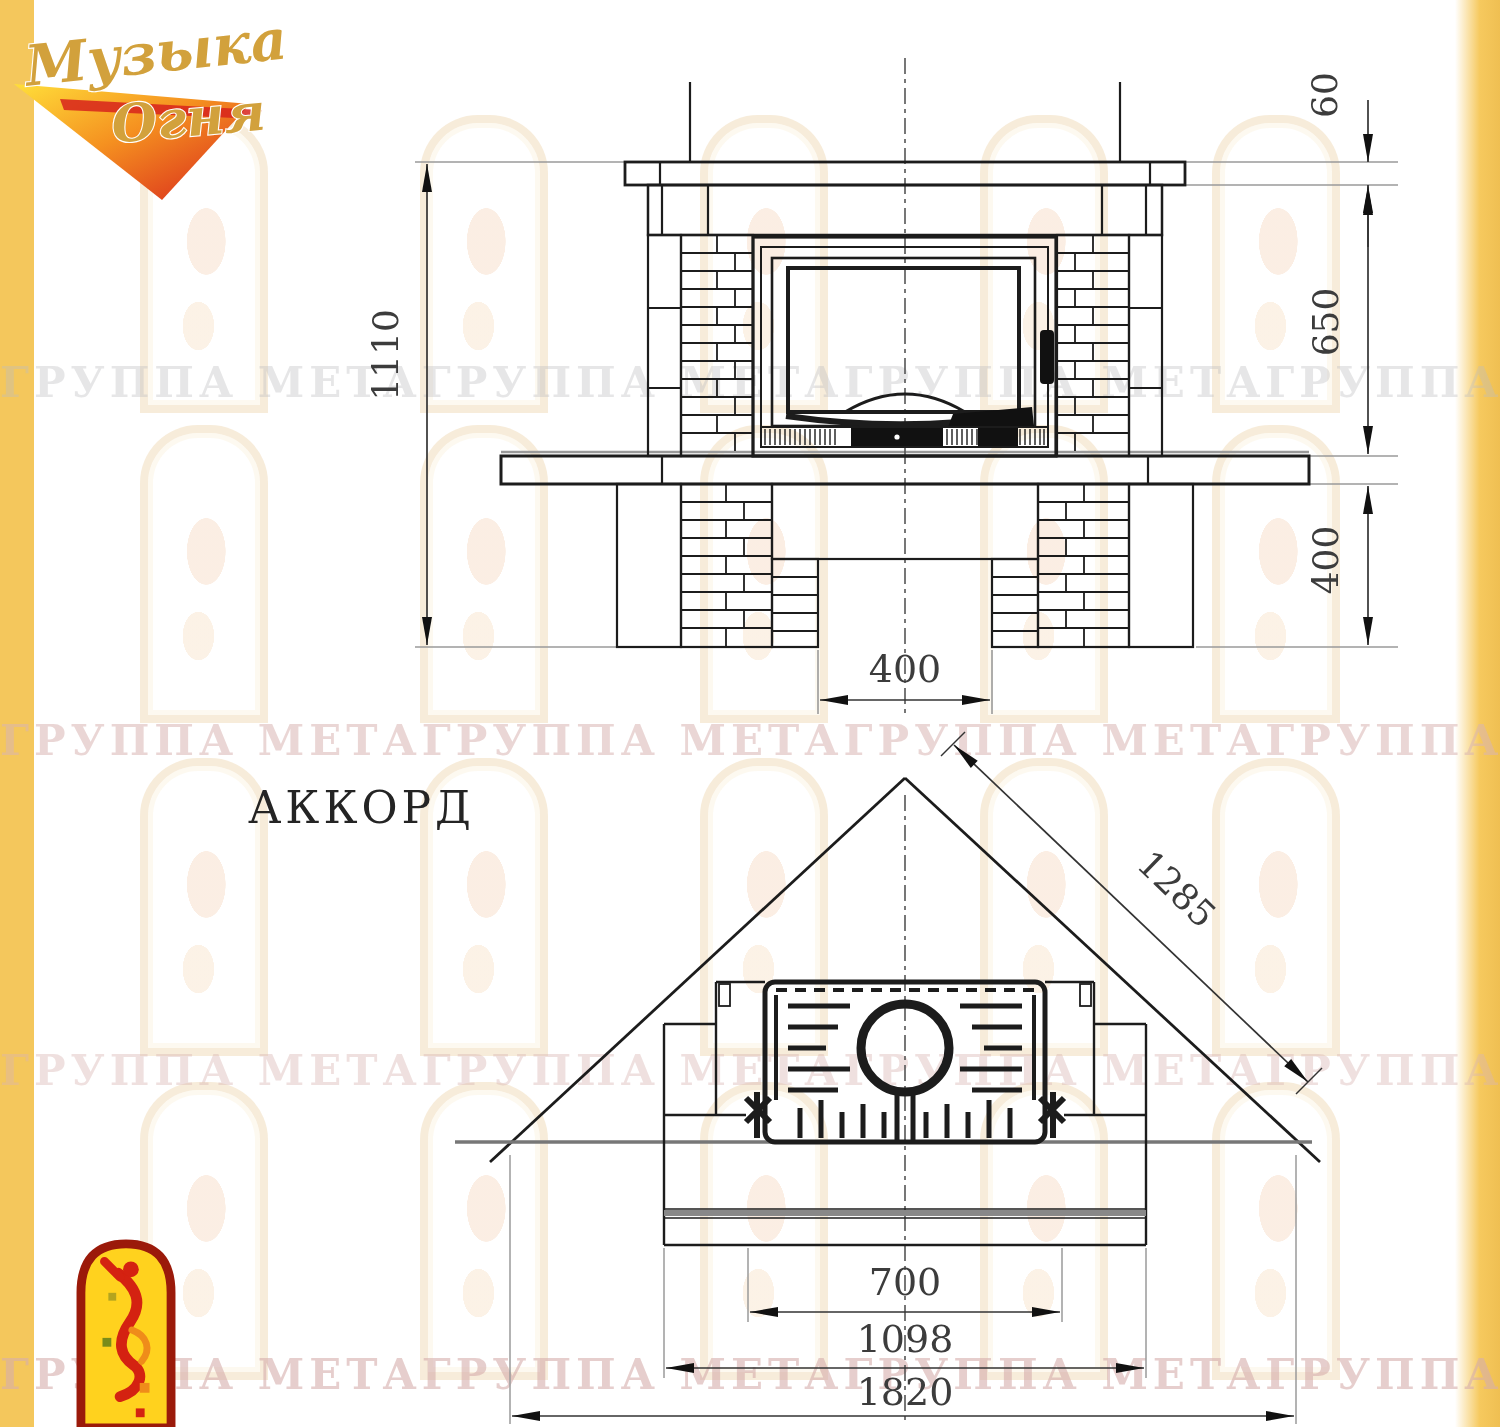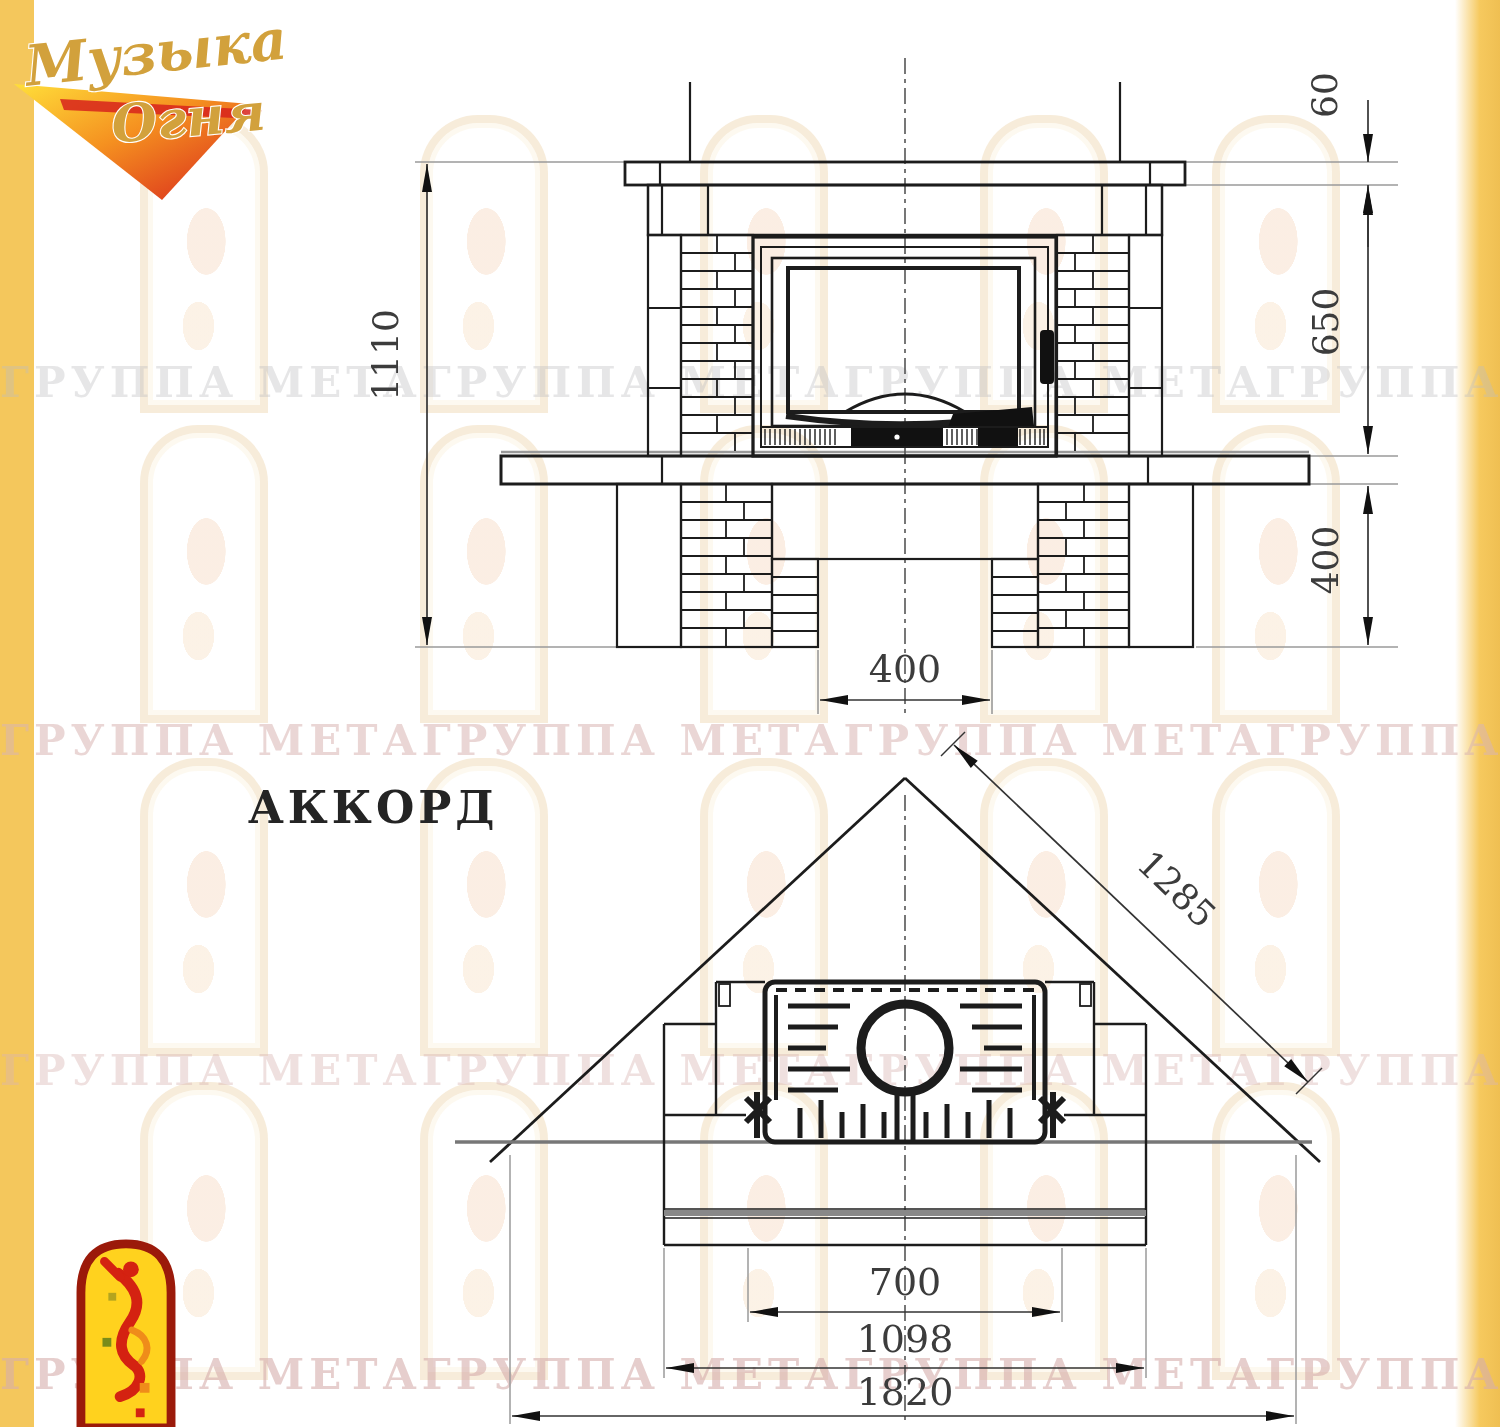--- a/index.html
+++ b/index.html
@@ -13,21 +13,21 @@
         border-radius:58px 58px 0 0;box-shadow:inset 0 0 0 5px rgba(253,247,236,.8);
         background:
           radial-gradient(ellipse 32px 55px at 52% 42%, rgba(248,224,205,.55) 0 60%, transparent 61%),
           radial-gradient(ellipse 26px 40px at 45% 72%, rgba(248,226,200,.45) 0 60%, transparent 61%);}
   .wmrow{position:absolute;left:0;width:1500px;white-space:nowrap;overflow:hidden;
          font-weight:bold;font-size:42px;letter-spacing:5px;font-family:"DejaVu Serif",serif;}
   .wm1{color:rgba(190,190,192,.38);}
   .wm2{color:rgba(216,180,178,.55);}
   .wm3{color:rgba(216,180,178,.42);}
   .wm4{color:rgba(214,174,172,.60);}
-  #title{position:absolute;left:248px;top:782px;font-size:44px;font-weight:bold;
+  #title{position:absolute;left:248px;top:782px;font-size:44px;font-weight:normal;
          letter-spacing:4px;color:#242424;font-family:"DejaVu Serif",serif;}
   svg{position:absolute;left:0;top:0;}
   text.dim{font-family:"DejaVu Serif",serif;font-size:36px;fill:#3c3c3c;}
   text.dimb{font-family:"DejaVu Serif",serif;font-size:38px;fill:#3c3c3c;}
 </style>
 </head>
 <body>
 
 <div id="stage">
 

